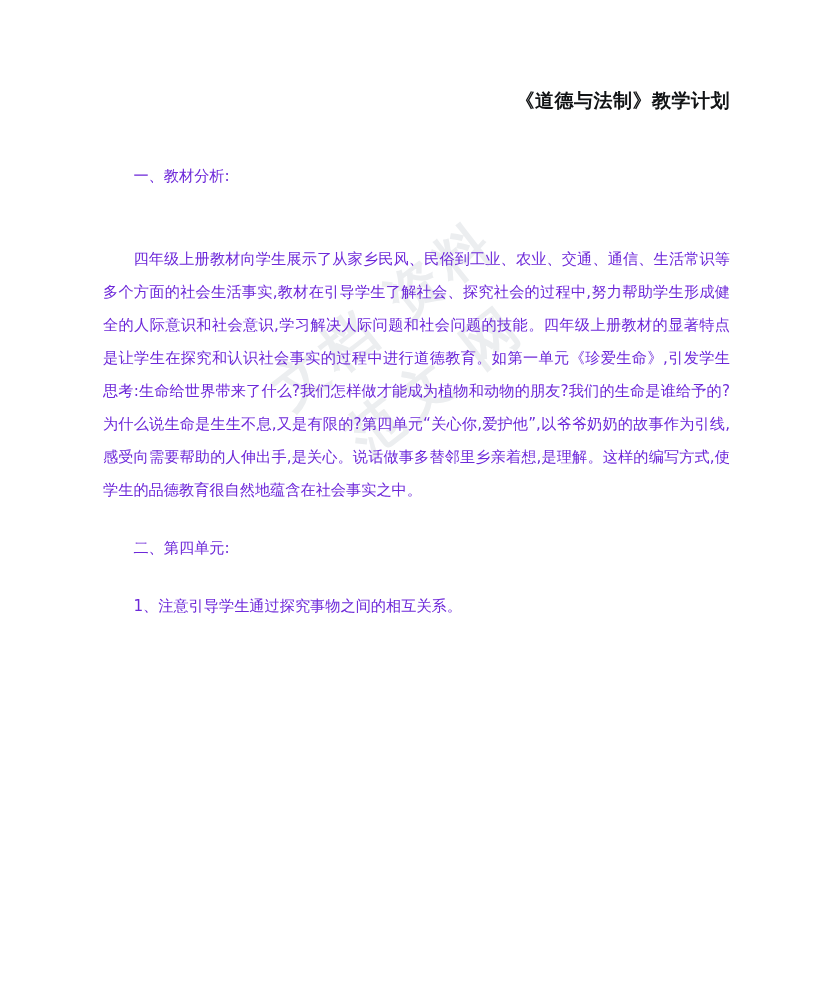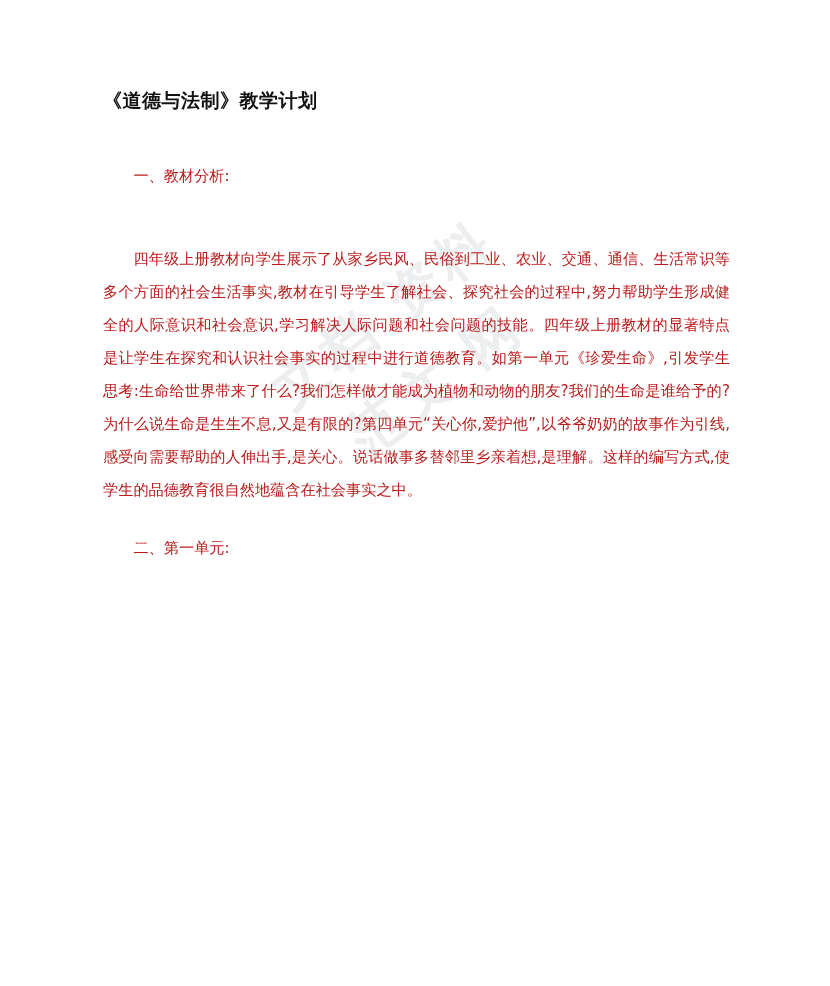--- a/index.html
+++ b/index.html
@@ -40,31 +40,31 @@
   }
   .content {
     position: relative;
     z-index: 1;
     padding: 0 100px 0 103px;
     box-sizing: border-box;
   }
   .doc-title {
     margin: 0;
     padding-top: 86px;
-    text-align: left;
+    text-align: right;
     font-size: 19px;
     font-weight: bold;
     color: #111315;
     letter-spacing: 0.5px;
     line-height: 1.5;
   }
   .para {
     margin: 0;
     font-size: 15.2px;
-    color: #b91c1c;
+    color: #6d28d9;
     line-height: 33px;
     text-align: justify;
     text-justify: inter-ideograph;
     word-break: break-all;
   }
   .para.indent {
     text-indent: 2em;
   }
   .sp-title-first { height: 45px; }
   .sp-md { height: 25px; }
@@ -87,22 +87,23 @@
 
     <div class="sp-md"></div>
 
 
     <div class="sp-md"></div>
 
     <p class="para indent">四年级上册教材向学生展示了从家乡民风、民俗到工业、农业、交通、通信、生活常识等多个方面的社会生活事实,教材在引导学生了解社会、探究社会的过程中,努力帮助学生形成健全的人际意识和社会意识,学习解决人际问题和社会问题的技能。四年级上册教材的显著特点是让学生在探究和认识社会事实的过程中进行道德教育。如第一单元《珍爱生命》,引发学生思考:生命给世界带来了什么?我们怎样做才能成为植物和动物的朋友?我们的生命是谁给予的?为什么说生命是生生不息,又是有限的?第四单元“关心你,爱护他”,以爷爷奶奶的故事作为引线,感受向需要帮助的人伸出手,是关心。说话做事多替邻里乡亲着想,是理解。这样的编写方式,使学生的品德教育很自然地蕴含在社会事实之中。</p>
 
     <div class="sp-md"></div>
 
-    <p class="para indent">二、第一单元:</p>
+    <p class="para indent">二、第四单元:</p>
 
     <div class="sp-md"></div>
 
+    <p class="para indent">1、注意引导学生通过探究事物之间的相互关系。</p>
 
     <div class="sp-md"></div>
 
 
   </div>
 </div>
 
 </body></html>

